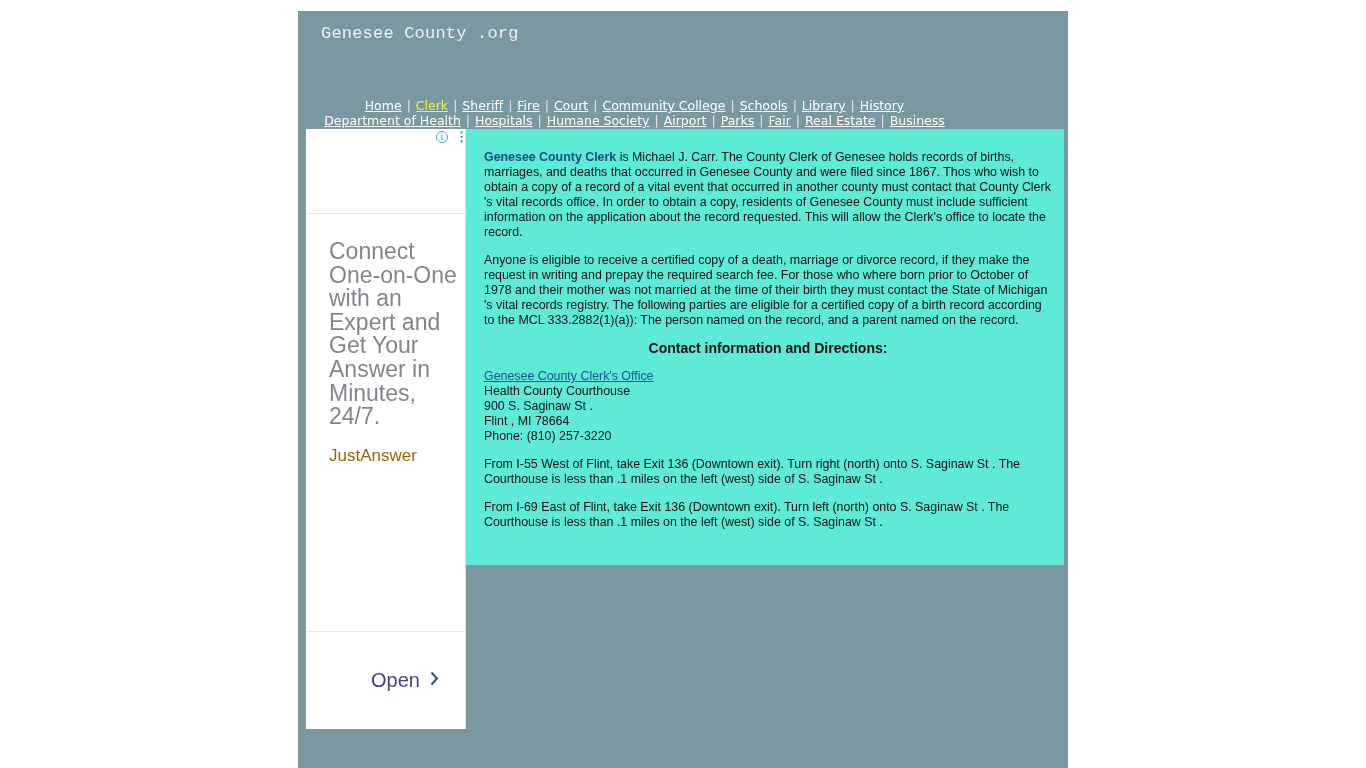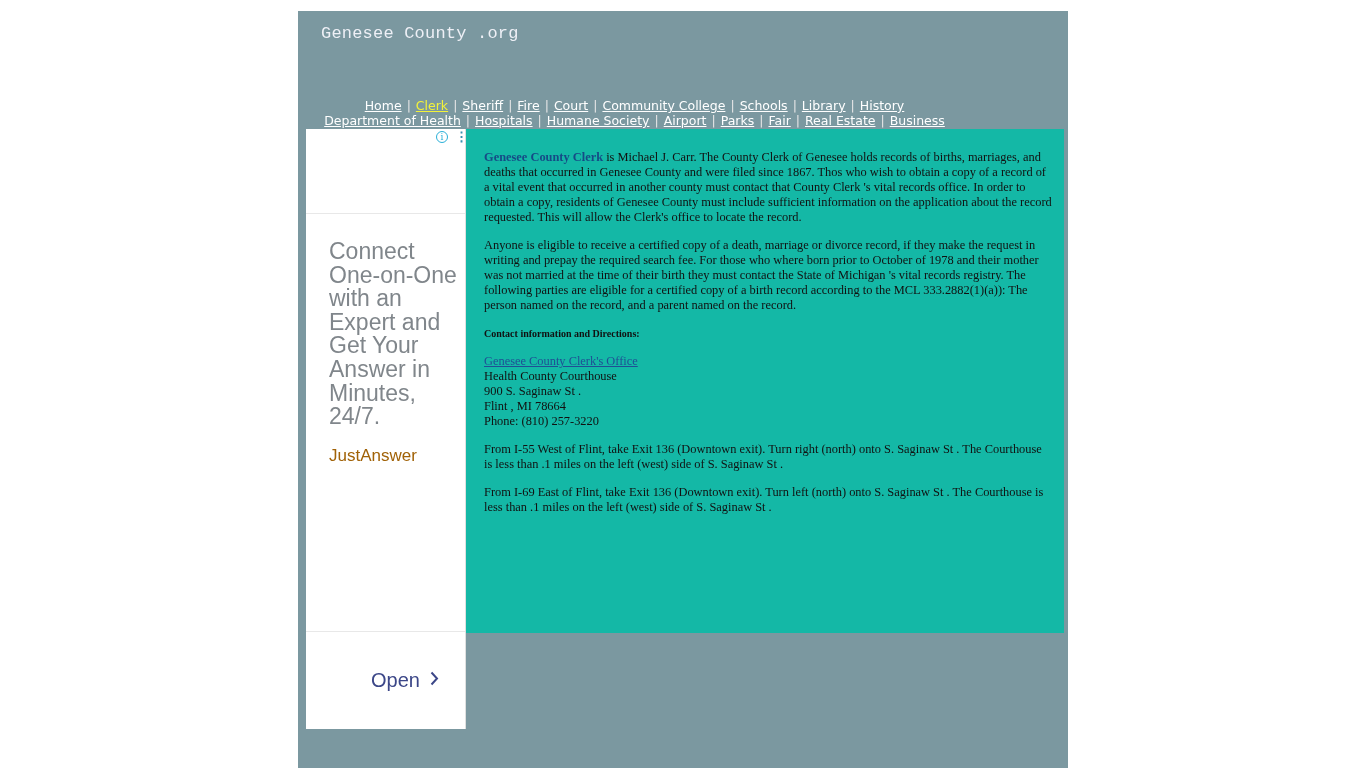--- a/index.html
+++ b/index.html
@@ -62,28 +62,28 @@
     }
     .ad-divider { position: absolute; left: 0; top: 502px; width: 159px; border-top: 1px solid #e8e8e8; }
     .ad-open {
       position: absolute; left: 65px; top: 540px;
       color: #3c4788; font-size: 20px; text-decoration: none;
       display: flex; align-items: center; text-align: right;
     }
     .ad-open .chev { margin-left: 10px; font-size: 18px; }
     .main {
       position: absolute; left: 168px; top: 118px;
-      width: 598px; height: 504px;
-      background: #14b8a6;
-      font-size: 12.4px; line-height: 15px; color: #111111; font-family: Liberation Serif, serif;
+      width: 598px; height: 436px;
+      background: #5eead4;
+      font-size: 12.4px; line-height: 15px; color: #111111;
     }
     .content { position: absolute; left: 18px; top: 21px; width: 568px; }
     .content p { margin: 0 0 13px 0; }
     .content .lead { color: #164a86; font-weight: bold; }
-    .content .heading { font-weight: bold; font-size: 10px; }
+    .content .heading { font-weight: bold; font-size: 14px; text-align: center; }
     .content a { color: #1f4f95; text-decoration: underline; }
   </style>
 </head>
 <body>
 
 <div class="frame">
   <h1 class="site-title">Genesee County .org</h1>
 
   <nav class="nav">
     <div>

